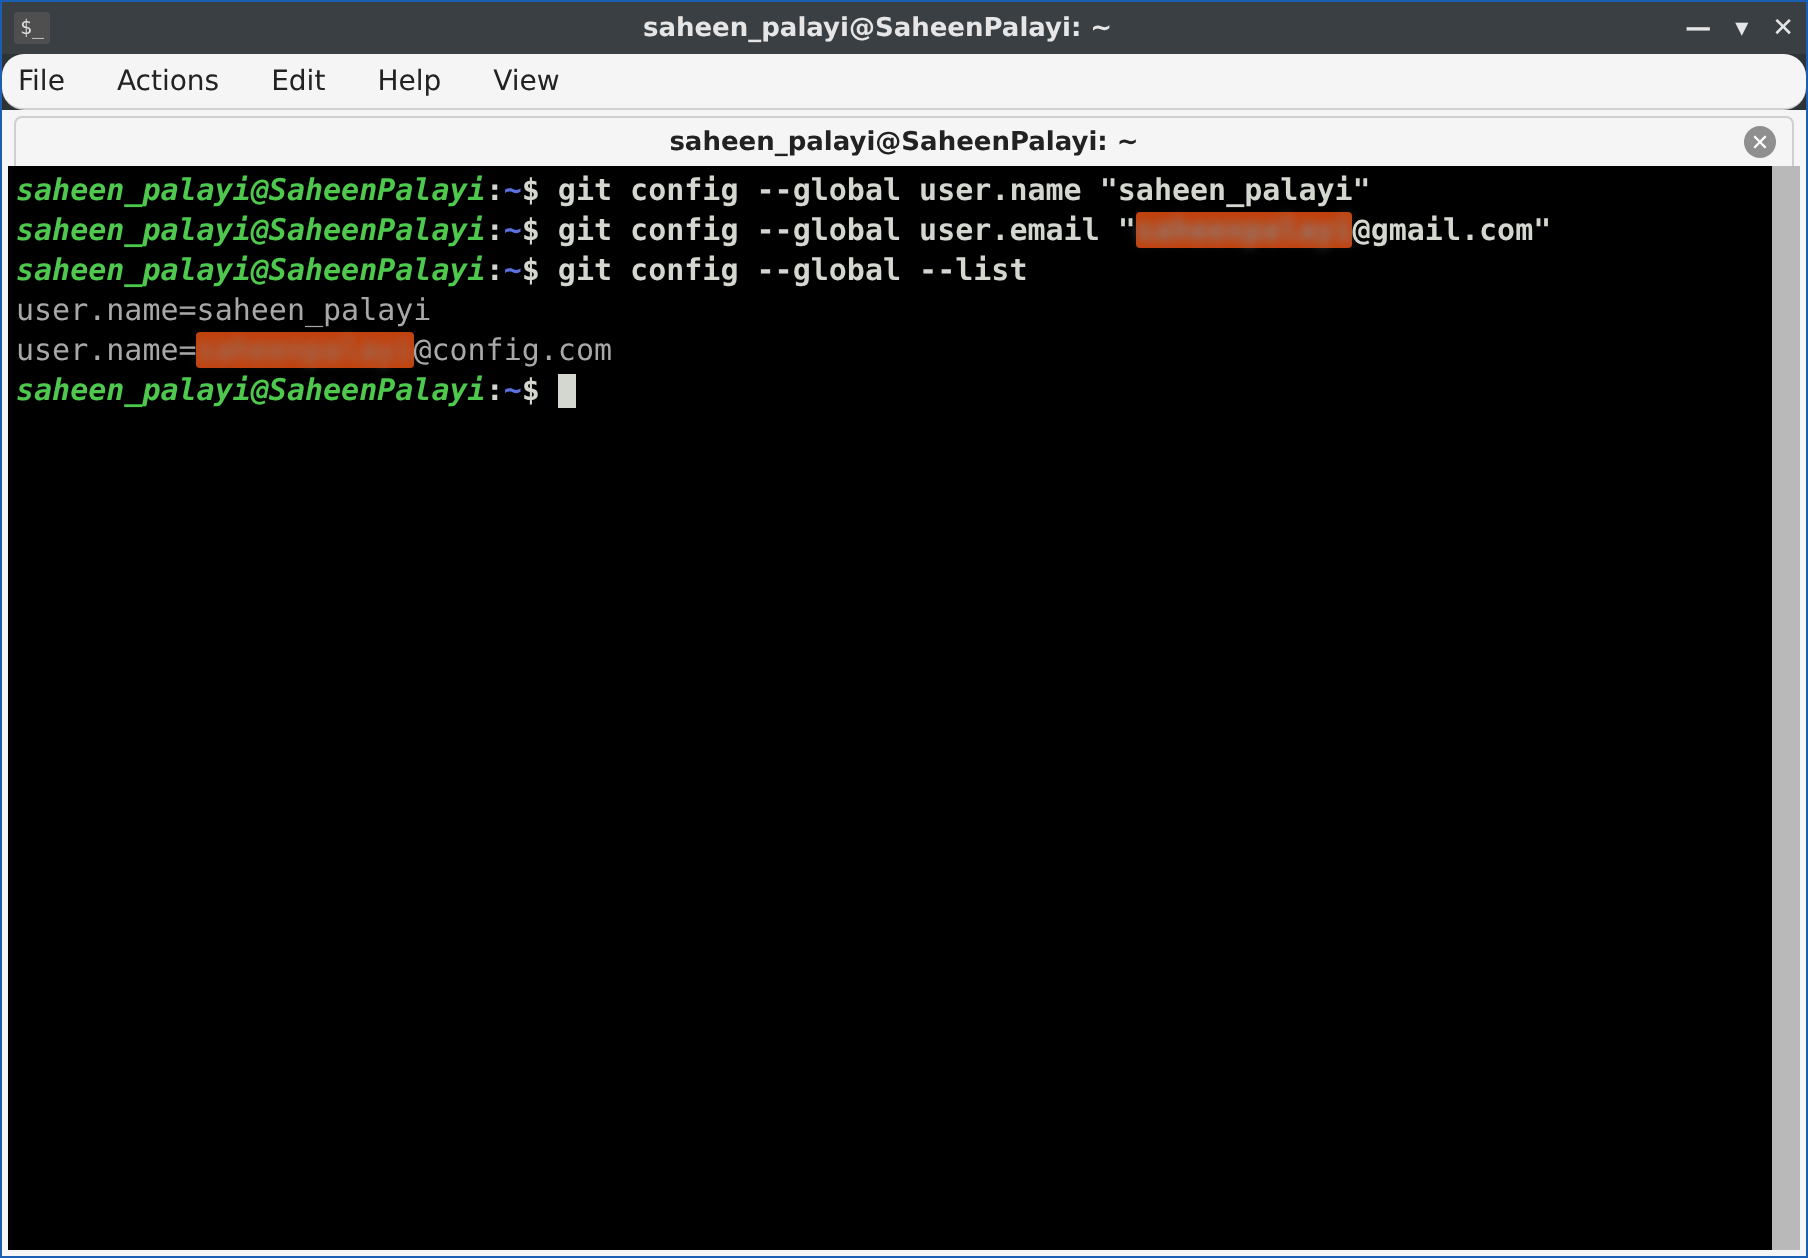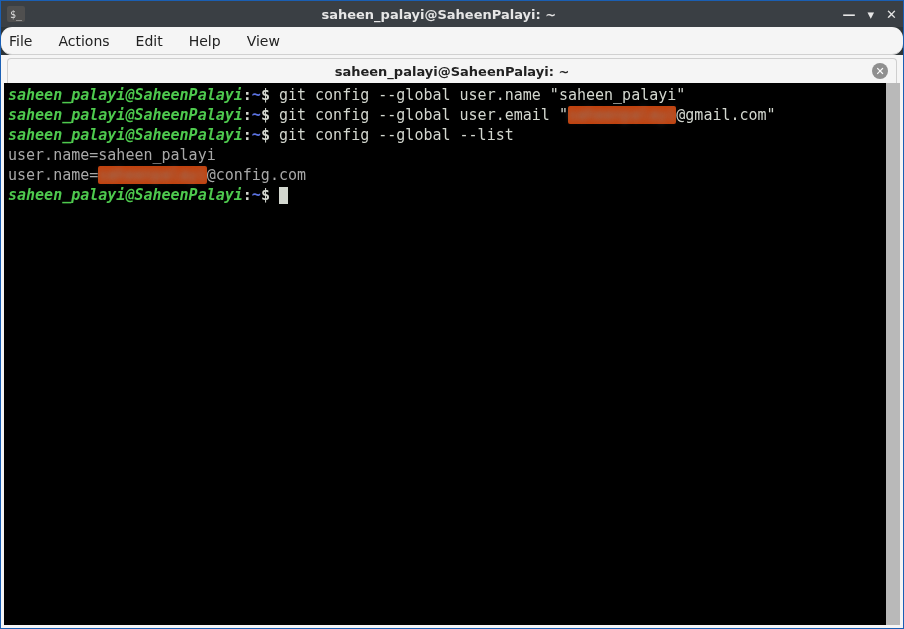--- a/index.html
+++ b/index.html
@@ -99,21 +99,21 @@
   background: #e8e8e8;
 }
 .scrollbar .thumb {
   width: 100%; height: 100%;
   background: #b9b9b9;
 }
 .p-user { color: #4ec94e; font-weight: bold; font-style: italic; }
 .p-sep  { color: #d3d7cf; font-weight: bold; }
 .p-path { color: #5b72e0; font-weight: bold; }
 .p-sym  { color: #d3d7cf; font-weight: bold; }
-.cmd    { color: #d3d7cf; }
+.cmd    { color: #d3d7cf; font-weight: bold; }
 .out    { color: #a8a8a8; }
 .blurred {
   background: #c2410c;
   color: transparent;
   border-radius: 2px;
   text-shadow: 0 0 6px #888;
 }
 .cursor {
   display: inline-block;
   width: 9px; height: 17px;

